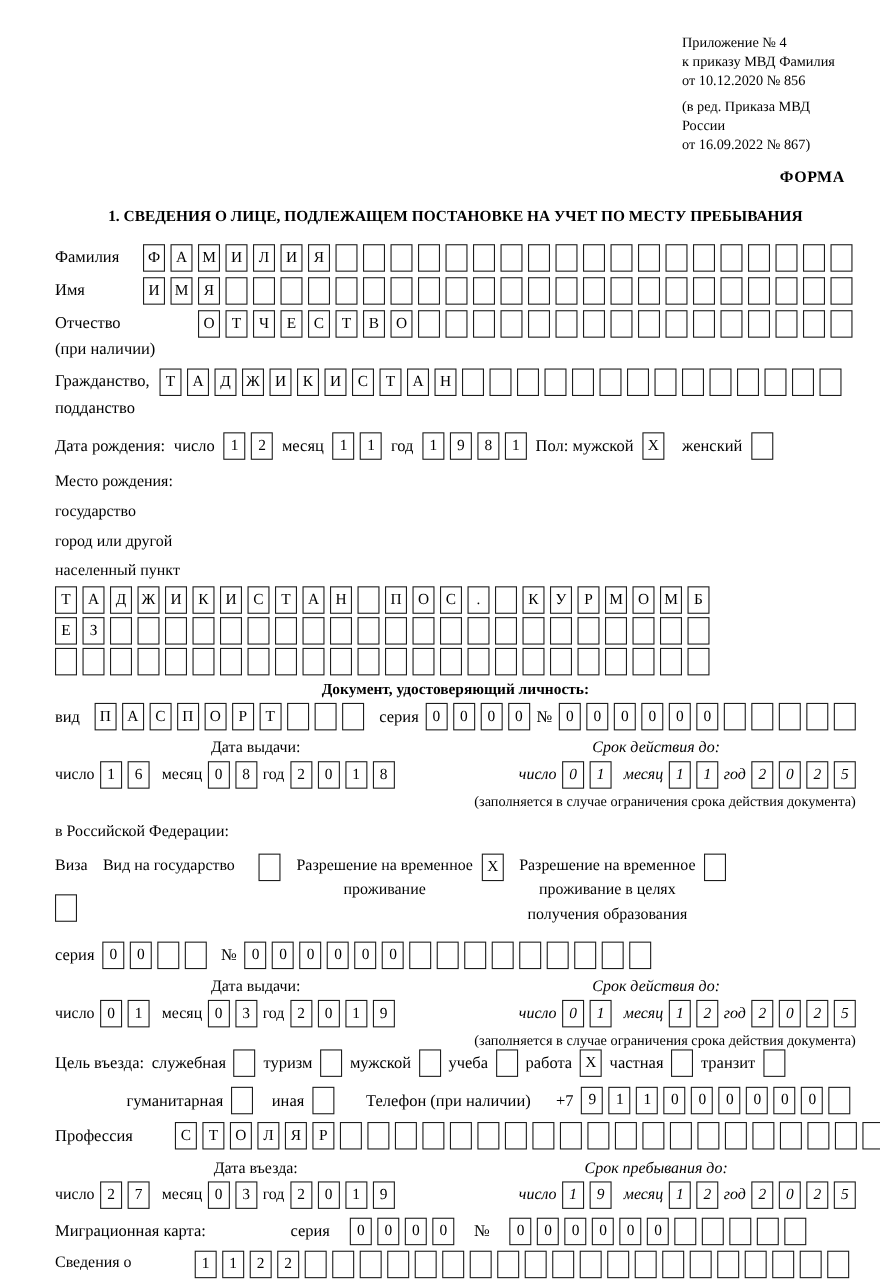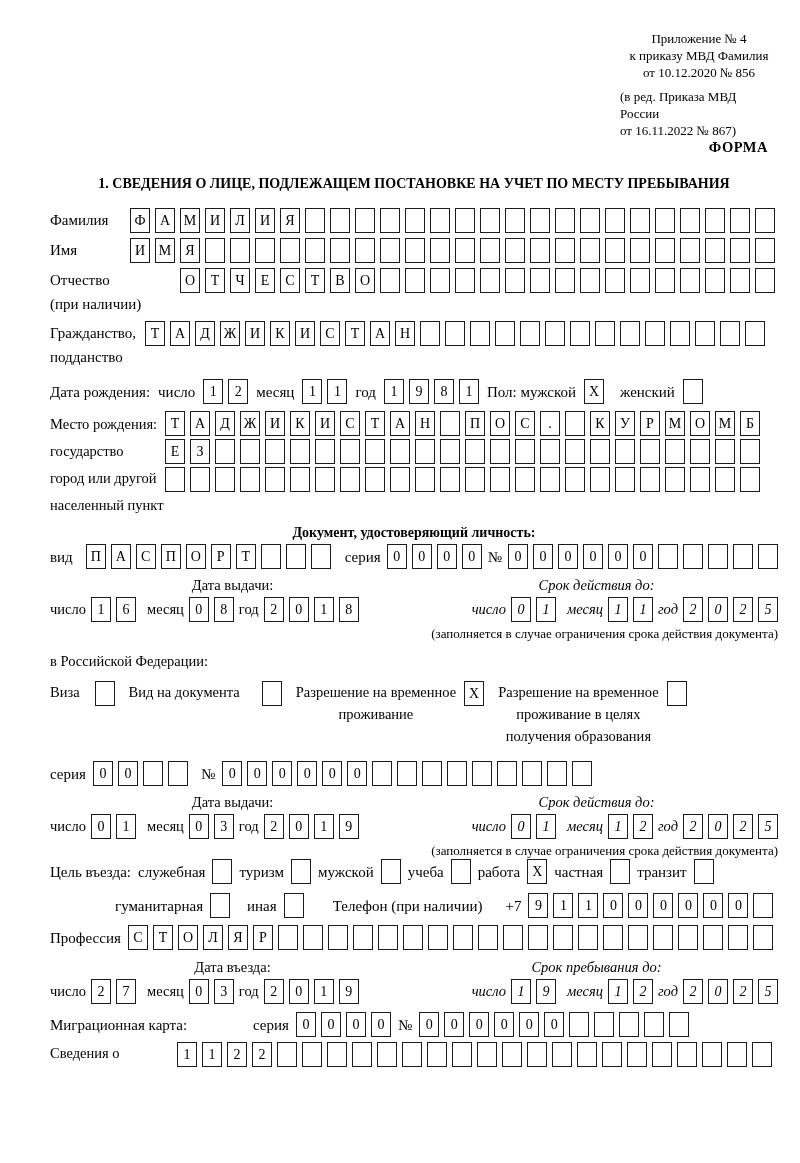--- a/index.html
+++ b/index.html
@@ -1,32 +1,32 @@
 <!DOCTYPE html>
 <html><head>
 <meta charset="utf-8">
 <style>
   html,body{margin:0;padding:0;background:#fff;}
   body{font-family:"Liberation Serif","DejaVu Serif",serif;color:#000;}
   .page{position:relative;width:800px;height:1163px;box-sizing:border-box;
         padding:30px 22px 20px 50px;overflow:hidden;background:#fff;}
 
   
-  .appendix{margin-left:570px;font-size:13px;line-height:17px;text-align:center;}
+  .appendix{margin-left:570px;font-size:13px;line-height:17px;}
   .amendment{margin-left:570px;margin-top:7px;font-size:13px;line-height:17px;}
-  .forma{text-align:right;padding-right:10px;font-weight:bold;font-size:14.5px;letter-spacing:.5px;}
+  .forma{margin-top:14px;text-align:right;padding-right:10px;font-weight:bold;font-size:14.5px;letter-spacing:.5px;}
 
   
   .title{margin-top:14px;text-align:center;font-weight:bold;font-size:15px;line-height:23px;}
   .title-underline{display:inline-block;width:58px;border-bottom:2px solid #333;height:14px;margin-left:10px;}
   .sec1{margin-top:20px;text-align:center;font-weight:bold;font-size:14px;}
 
   
   .frow{display:flex;align-items:flex-start;margin-top:5px;}
-  .frow.center{align-items:center;}
+  .frow.center{align-items:center;gap:31px;}
   .lblcell{flex:0 0 auto;font-size:15px;line-height:24px;}
   .lbl{font-size:15px;line-height:24px;white-space:nowrap;}
   .small-lbl{font-size:14.5px;white-space:nowrap;}
 
   .boxes{display:inline-flex;gap:5px;flex:0 0 auto;}
   .box{box-sizing:border-box;flex:0 0 auto;width:20px;height:25px;border:1.7px solid #1c1c1c;
        display:inline-flex;align-items:center;justify-content:center;
        font-size:14px;line-height:1;background:#fff;}
   .vgap{display:flex;flex-direction:column;gap:3px;}
 
@@ -56,21 +56,21 @@
 
 <div class="page">
 
   <div class="appendix">
     <div>Приложение № 4</div>
     <div>к приказу МВД Фамилия</div>
     <div>от 10.12.2020 № 856</div>
   </div>
   <div class="amendment">
     <div>(в ред. Приказа МВД России</div>
-    <div>от 16.11.2022 № 867)</div>
+    <div>от 16.09.2022 № 867)</div>
   </div>
   <div class="forma">ФОРМА</div>
 
 
   <div class="sec1">1. СВЕДЕНИЯ О ЛИЦЕ, ПОДЛЕЖАЩЕМ ПОСТАНОВКЕ НА УЧЕТ ПО МЕСТУ ПРЕБЫВАНИЯ</div>
 
   <div class="frow" style="margin-top:16px;">
     <div class="lblcell" style="width:80px;">Фамилия</div>
     <div class="boxes">
         <span class="box">Ф</span>
@@ -223,21 +223,21 @@
     <span class="lbl">Пол: мужской</span>
     <span class="boxes">
         <span class="box">X</span>
       </span>
     <span class="lbl" style="margin-left:8px;">женский</span>
     <span class="boxes">
         <span class="box"></span>
       </span>
   </div>
 
-  <div class="frow" style="margin-top:7px;">
+  <div class="frow" style="margin-top:7px;flex-direction:column;">
     <div class="lblcell multiline" style="width:115px;">
       <div>Место рождения:</div>
       <div>государство</div>
       <div>город или другой</div>
       <div>населенный пункт</div>
     </div>
     <div class="vgap">
       <div class="boxes">
           <span class="box">Т</span>
           <span class="box">А</span>
@@ -404,28 +404,28 @@
       </div>
     </div>
   </div>
   <div class="note">(заполняется в случае ограничения срока действия документа)</div>
 
   <div style="font-size:14.5px;margin-top:8px;line-height:23px;">
     <div>в Российской Федерации:</div>
   </div>
 
   <div class="perm-row">
-    <div class="opt" style="gap:15px;">
+    <div class="opt" style="gap:15px;flex-direction:column;">
       <span class="opt-text">Виза</span>
       <span class="boxes">
           <span class="box"></span>
         </span>
     </div>
     <div class="opt">
-      <span class="opt-text">Вид на документа</span>
+      <span class="opt-text">Вид на государство</span>
       <span class="boxes" style="margin-left:14px;">
           <span class="box"></span>
         </span>
     </div>
     <div class="opt">
       <span class="opt-text">
         <div>Разрешение на временное</div>
         <div>проживание</div>
       </span>
       <span class="boxes">
@@ -649,21 +649,21 @@
         <span class="boxes">
             <span class="box">2</span>
             <span class="box">0</span>
             <span class="box">2</span>
             <span class="box">5</span>
           </span>
       </div>
     </div>
   </div>
 
-  <div class="frow center" style="margin-top:8px;gap:7px;">
+  <div class="frow center" style="margin-top:8px;gap:18px;">
     <span class="lbl" style="width:196px;">Миграционная карта:</span>
     <span class="lbl">серия</span>
     <span class="boxes">
         <span class="box">0</span>
         <span class="box">0</span>
         <span class="box">0</span>
         <span class="box">0</span>
       </span>
     <span class="lbl">№</span>
     <span class="boxes">

